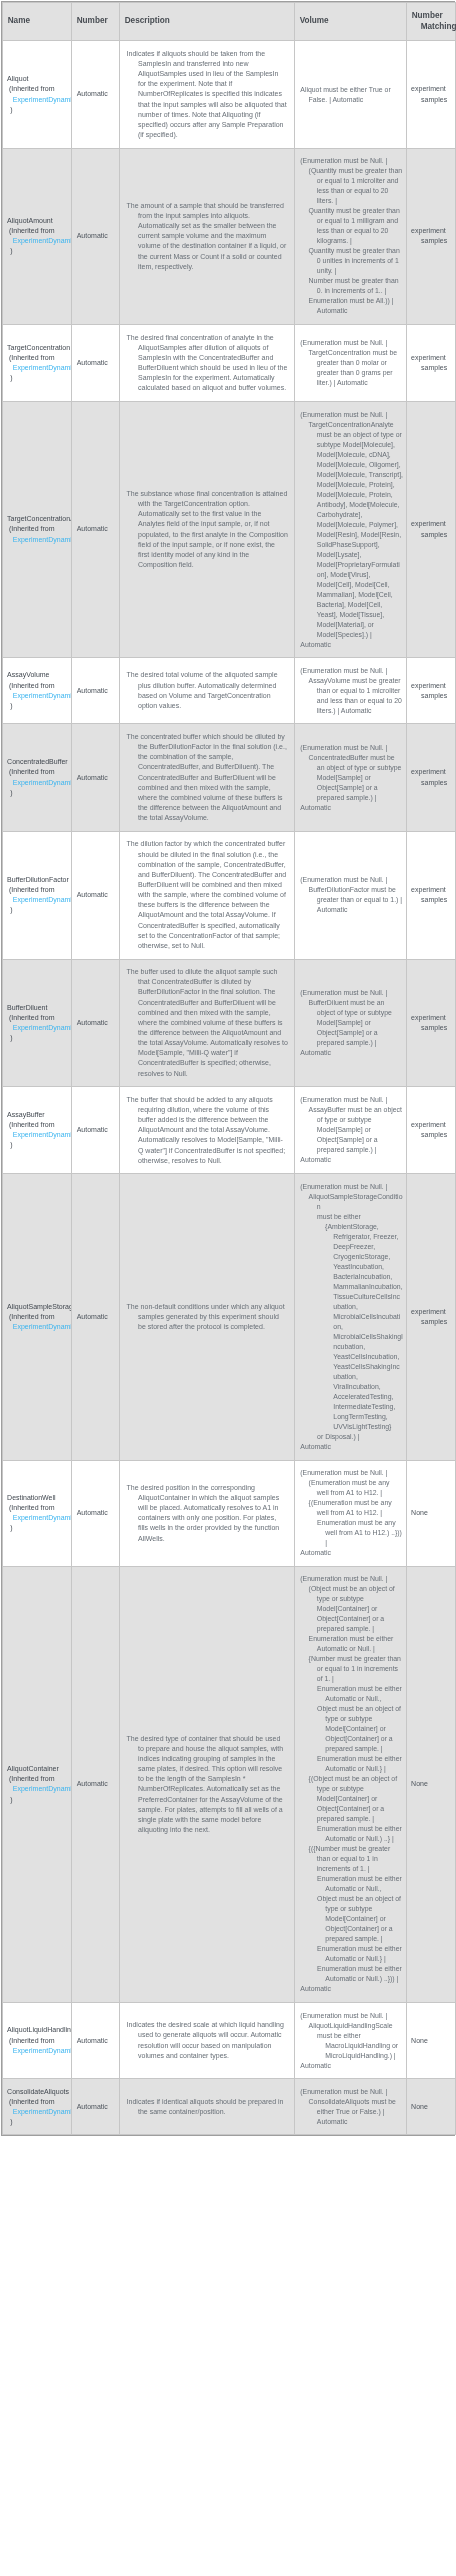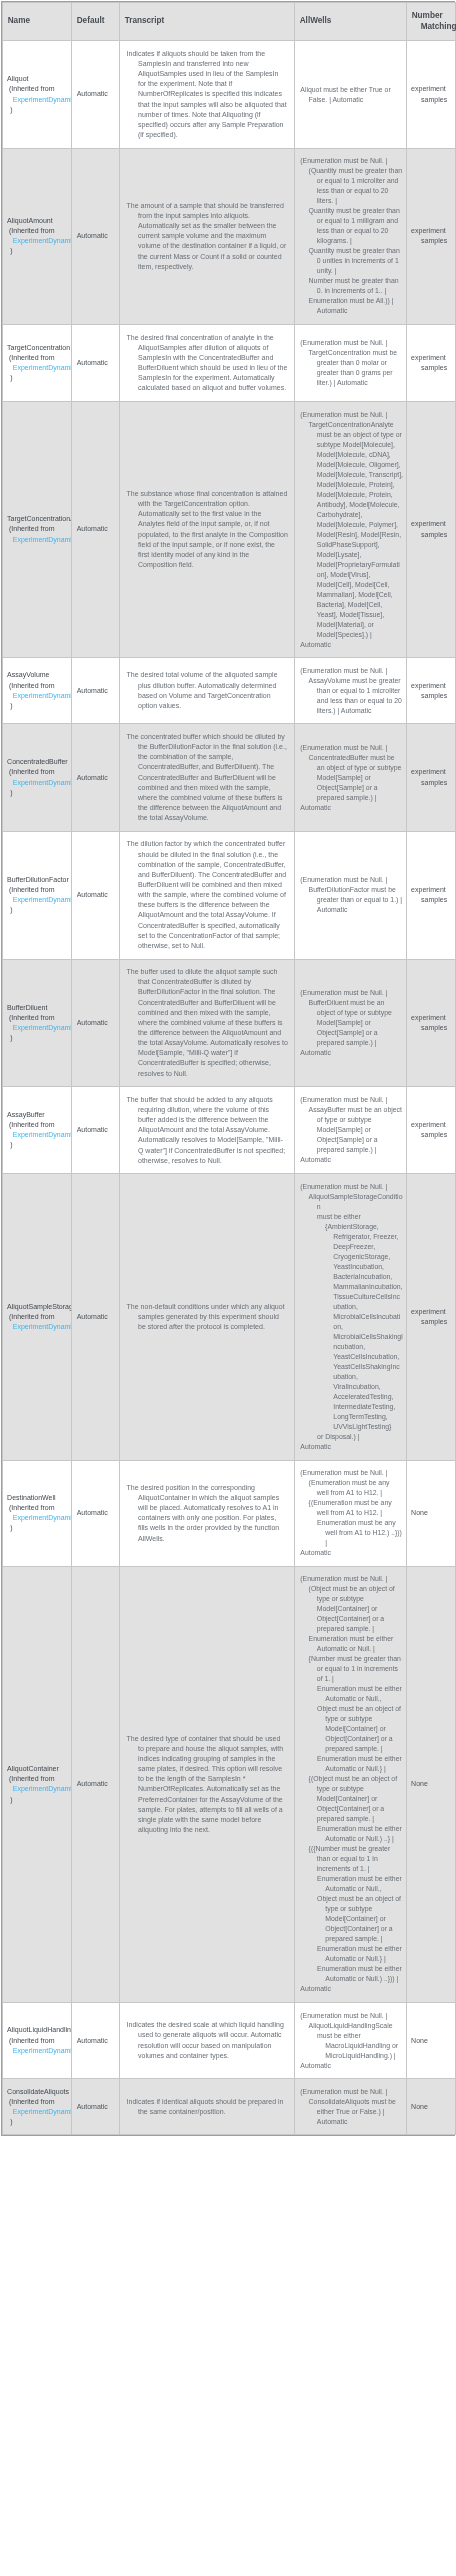--- a/index.html
+++ b/index.html
@@ -46,27 +46,27 @@
         <col class="c-desc">
         <col class="c-pattern">
         <col class="c-index">
     </colgroup>
     <thead>
       <tr>
         <th>
             <div>Name</div>
           </th>
         <th>
-            <div>Default</div>
-          </th>
-        <th>
-            <div>Transcript</div>
-          </th>
-        <th>
-            <div>AllWells</div>
+            <div>Number</div>
+          </th>
+        <th>
+            <div>Description</div>
+          </th>
+        <th>
+            <div>Volume</div>
           </th>
         <th>
             <div class="hang-hdr">Number Matching</div>
           </th>
       </tr>
     </thead>
     <tbody id="table-body">
         <tr class="odd">
           <td class="name-cell">
             <div class="name-line">Aliquot</div>

